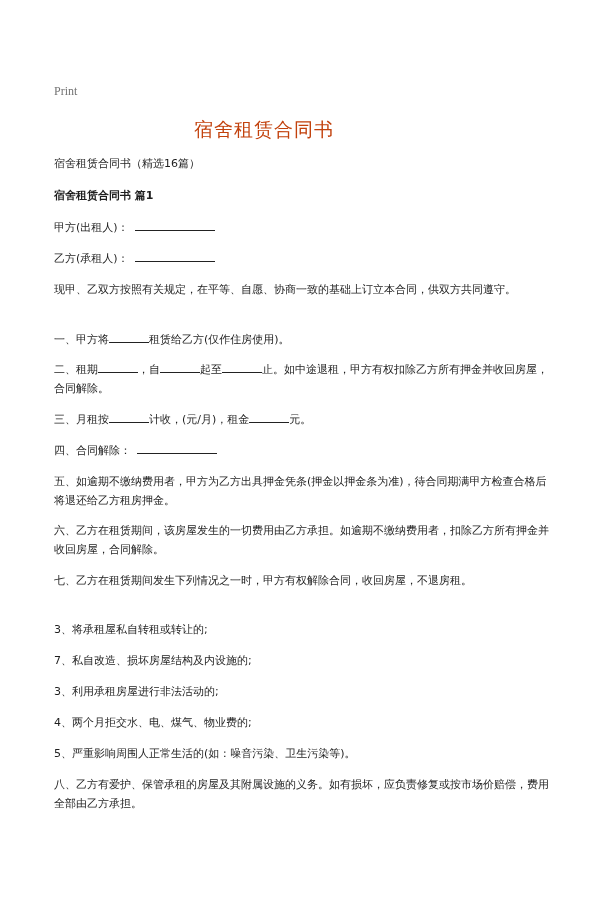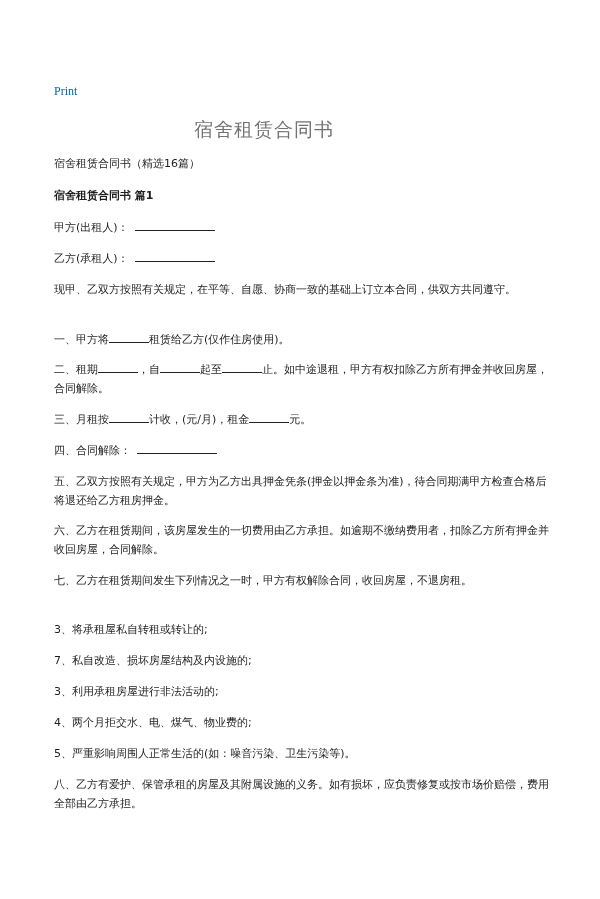--- a/index.html
+++ b/index.html
@@ -4,25 +4,25 @@
 <style>
   html, body { margin: 0; padding: 0; background: #ffffff; }
   body {
     width: 600px; height: 899px; overflow: hidden; position: relative;
     font-family: "DejaVu Sans", "Liberation Sans", sans-serif;
     color: #1a1a1a;
   }
   .print-label {
     position: absolute; left: 54px; top: 84px;
     font-family: "Liberation Serif", "DejaVu Serif", serif;
-    font-size: 12px; color: #0369a1;
+    font-size: 12px; color: #737373;
   }
   .doc-title {
     position: absolute; left: 0; width: 528px; top: 117px;
-    text-align: center; font-size: 19px; letter-spacing: 1px; color: #737373;
+    text-align: center; font-size: 19px; letter-spacing: 1px; color: #c2410c;
   }
   .p {
     position: absolute; left: 54px; width: 500px;
     font-size: 11px; line-height: 19px; color: #1e1e1e;
   }
   .bold { font-weight: bold; }
   .blank {
     display: inline-block; border-bottom: 1px solid #222;
     height: 12px; vertical-align: baseline;
   }
@@ -56,21 +56,21 @@
 </div>
 
 <div class="p" style="top:410px">
   <span>三、月租按</span><span class="blank short"></span><span>计收，(元/月)，租金</span><span class="blank short"></span><span>元。</span>
 </div>
 
 <div class="p" style="top:441px">
   <span>四、合同解除：</span><span class="blank long"></span>
 </div>
 
-<div class="p" style="top:472px">五、乙双方按照有关规定，甲方为乙方出具押金凭条(押金以押金条为准)，待合同期满甲方检查合格后将退还给乙方租房押金。</div>
+<div class="p" style="top:472px">五、如逾期不缴纳费用者，甲方为乙方出具押金凭条(押金以押金条为准)，待合同期满甲方检查合格后将退还给乙方租房押金。</div>
 <div class="p" style="top:521px">六、乙方在租赁期间，该房屋发生的一切费用由乙方承担。如逾期不缴纳费用者，扣除乙方所有押金并收回房屋，合同解除。</div>
 <div class="p" style="top:571px">七、乙方在租赁期间发生下列情况之一时，甲方有权解除合同，收回房屋，不退房租。</div>
 
 <div class="p" style="top:620px">3、将承租屋私自转租或转让的;</div>
 <div class="p" style="top:651px">7、私自改造、损坏房屋结构及内设施的;</div>
 <div class="p" style="top:682px">3、利用承租房屋进行非法活动的;</div>
 <div class="p" style="top:713px">4、两个月拒交水、电、煤气、物业费的;</div>
 <div class="p" style="top:744px">5、严重影响周围人正常生活的(如：噪音污染、卫生污染等)。</div>
 
 <div class="p" style="top:775px">八、乙方有爱护、保管承租的房屋及其附属设施的义务。如有损坏，应负责修复或按市场价赔偿，费用全部由乙方承担。</div>

